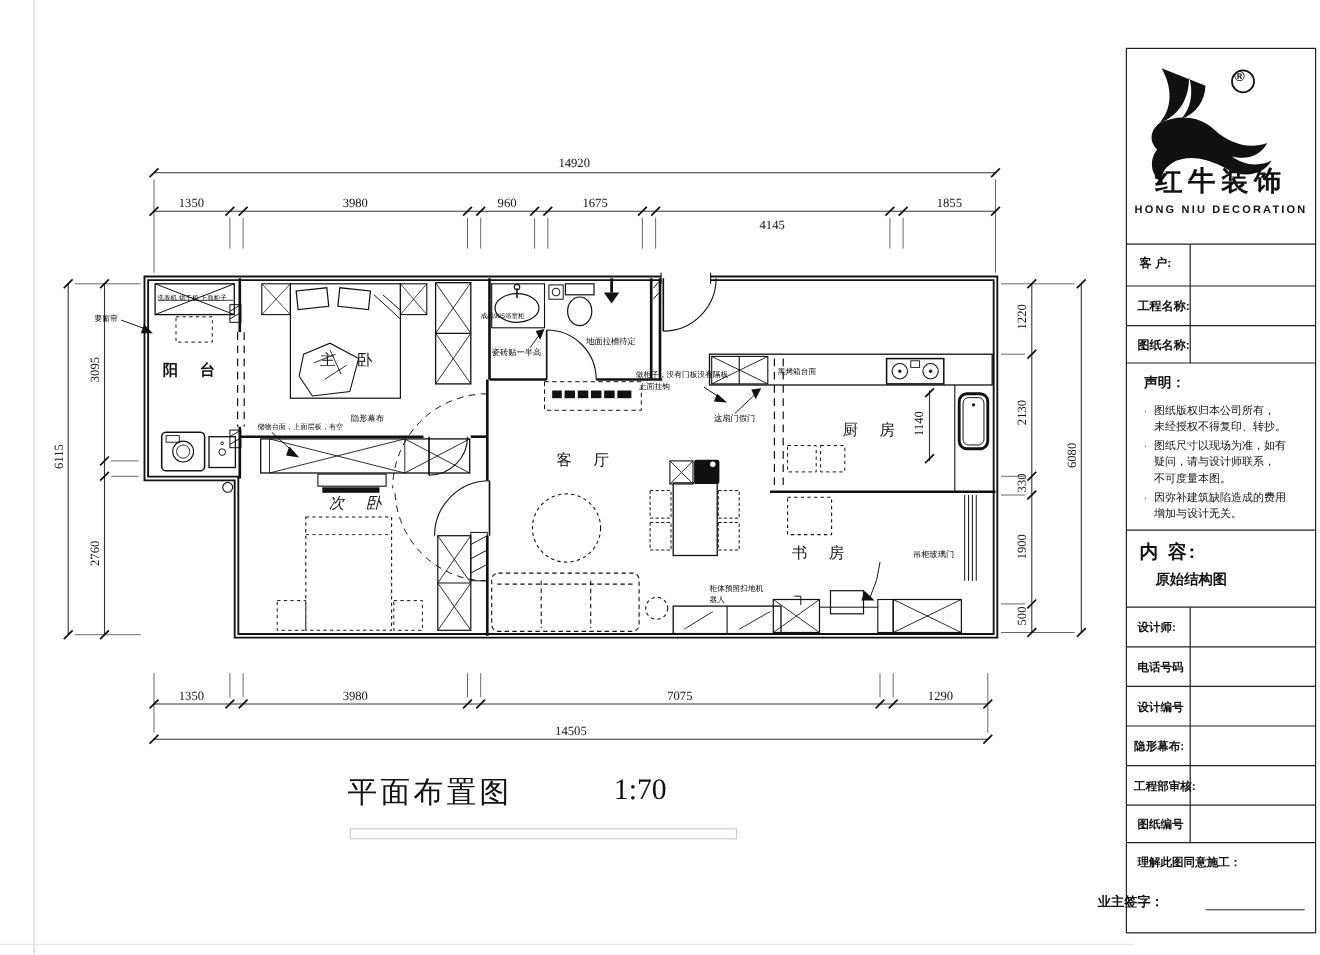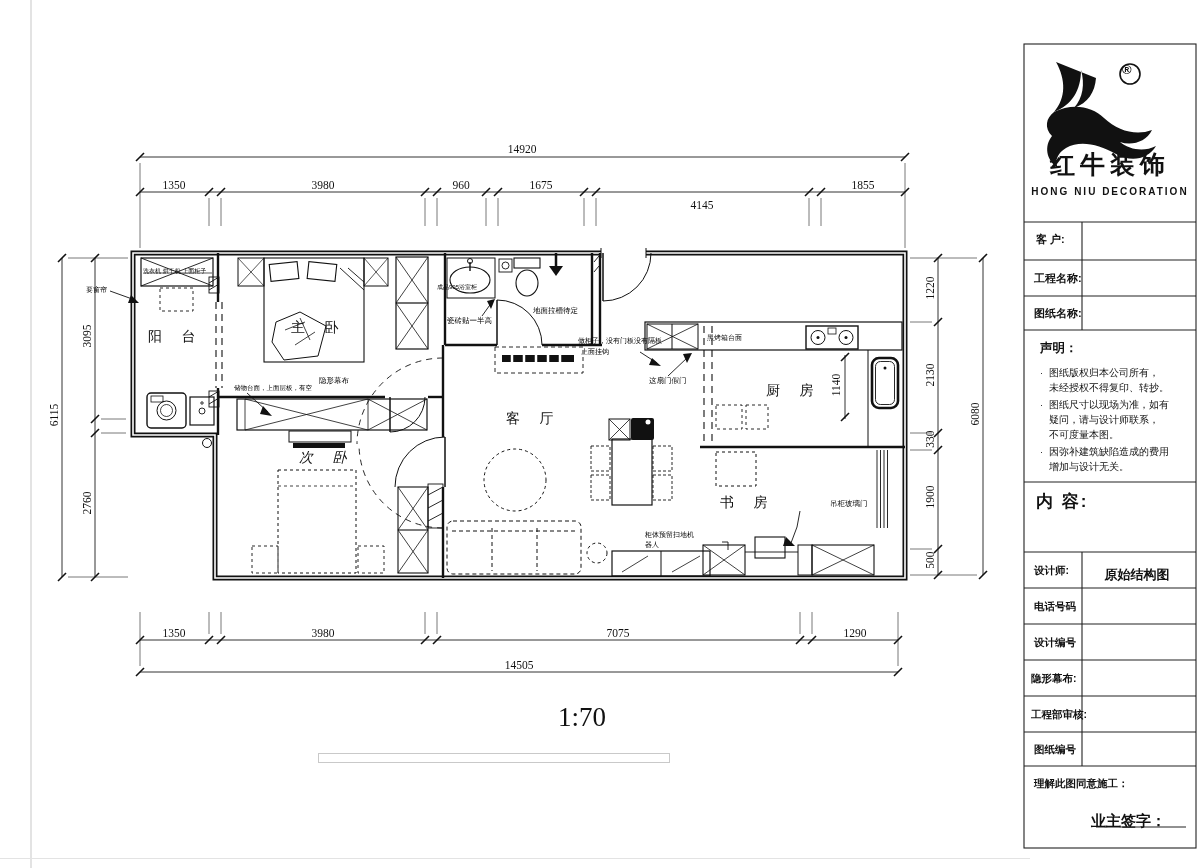--- a/index.html
+++ b/index.html
@@ -417,21 +417,21 @@
   <div class="lbl dim rot" style="left:59px;top:497px;">2760</div>
 
   <div class="lbl dim rot" style="left:902px;top:282px;">1220</div>
   <div class="lbl dim rot" style="left:902px;top:369px;">2130</div>
   <div class="lbl dim rot" style="left:902px;top:433px;">330</div>
   <div class="lbl dim rot" style="left:902px;top:491px;">1900</div>
   <div class="lbl dim rot" style="left:902px;top:554px;">500</div>
   <div class="lbl dim rot" style="left:947px;top:408px;">6080</div>
   <div class="lbl dim rot" style="left:808px;top:379px;">1140</div>
 
-  <div class="lbl room" style="left:148px;top:328px;">阳 台</div>
+  <div class="lbl room" style="left:148px;top:328px;font-weight:bold;">阳 台</div>
   <div class="lbl room" style="left:291px;top:319px;">主 卧</div>
   <div class="lbl room" style="left:299px;top:449px;font-style:italic;">次 卧</div>
   <div class="lbl room" style="left:506px;top:410px;text-align:center;">客 厅</div>
   <div class="lbl room" style="left:766px;top:382px;">厨 房</div>
   <div class="lbl room" style="left:720px;top:494px;">书 房</div>
 
   <div class="lbl ann" style="left:86px;top:285px;font-size:7px;">要窗帘</div>
   <div class="lbl ann" style="left:143px;top:267px;font-size:6px;">洗衣机 烘干机 上面柜子</div>
   <div class="lbl ann" style="left:437px;top:283px;font-size:6px;">成品905浴室柜</div>
   <div class="lbl ann" style="left:447px;top:316px;font-size:7.5px;">瓷砖贴一半高</div>
@@ -439,20 +439,21 @@
   <div class="lbl ann" style="left:578px;top:336px;font-size:7px;">做柜子，没有门板没有隔板</div>
   <div class="lbl ann" style="left:581px;top:347px;font-size:7px;">上面挂钩</div>
   <div class="lbl ann" style="left:649px;top:376px;font-size:7.5px;">这扇门假门</div>
   <div class="lbl ann" style="left:707px;top:333px;font-size:7px;">黑烤箱台面</div>
   <div class="lbl ann" style="left:234px;top:384px;font-size:6.5px;">储物台面，上面层板，有空</div>
   <div class="lbl ann" style="left:283px;top:376px;font-size:7.5px;margin-left:36px;">隐形幕布</div>
   <div class="lbl ann" style="left:645px;top:530px;font-size:7px;">柜体预留扫地机</div>
   <div class="lbl ann" style="left:645px;top:540px;font-size:7px;">器人</div>
   <div class="lbl ann" style="left:786px;top:499px;font-size:7.5px;margin-left:44px;">吊柜玻璃门</div>
 
+  <div class="lbl" style="left:316px;top:702px;font-family:'Liberation Serif','DejaVu Serif',serif;font-size:27px;letter-spacing:3px;">平面布置图</div>
   <div class="lbl" style="left:558px;top:702px;font-family:'Liberation Serif','DejaVu Serif',serif;font-size:27px;">1:70</div>
   <div class="bar" style="left:318px;top:753px;width:350px;height:8px;"></div>
 
   <div class="lbl tb" style="left:1122px;top:62px;font-size:13px;font-weight:bold;">®</div>
   <div class="lbl tb" style="left:1030px;top:148px;width:160px;text-align:center;font-size:25px;font-weight:bold;letter-spacing:5px;">红牛装饰</div>
   <div class="lbl tb" style="left:1030px;top:186px;width:160px;text-align:center;font-size:10px;letter-spacing:2px;font-weight:bold;">HONG NIU DECORATION</div>
 
   <div class="lbl tb" style="left:1036px;top:232px;font-size:11px;font-weight:bold;">客  户:</div>
   <div class="lbl tb" style="left:1034px;top:271px;font-size:11px;font-weight:bold;">工程名称:</div>
   <div class="lbl tb" style="left:1034px;top:306px;font-size:11px;font-weight:bold;">图纸名称:</div>
@@ -463,25 +464,25 @@
   <div class="lbl tb" style="left:1049px;top:381px;font-size:10px;">未经授权不得复印、转抄。</div>
   <div class="lbl tb" style="left:1040px;top:400px;font-size:9px;">·</div>
   <div class="lbl tb" style="left:1049px;top:398px;font-size:10px;">图纸尺寸以现场为准，如有</div>
   <div class="lbl tb" style="left:1049px;top:413px;font-size:10px;">疑问，请与设计师联系，</div>
   <div class="lbl tb" style="left:1049px;top:428px;font-size:10px;">不可度量本图。</div>
   <div class="lbl tb" style="left:1040px;top:447px;font-size:9px;">·</div>
   <div class="lbl tb" style="left:1049px;top:445px;font-size:10px;">因弥补建筑缺陷造成的费用</div>
   <div class="lbl tb" style="left:1049px;top:460px;font-size:10px;">增加与设计无关。</div>
 
   <div class="lbl tb" style="left:1036px;top:490px;font-size:17px;font-weight:bold;letter-spacing:2px;">内  容:</div>
-  <div class="lbl tb" style="left:1082px;top:518px;width:110px;text-align:center;font-size:13px;font-weight:bold;margin-top:48px;">原始结构图</div>
+  <div class="lbl tb" style="left:1028px;top:518px;width:110px;text-align:center;font-size:13px;font-weight:bold;">原始结构图</div>
 
   <div class="lbl tb" style="left:1034px;top:564px;font-size:10.5px;font-weight:bold;">设计师:</div>
   <div class="lbl tb" style="left:1034px;top:600px;font-size:10.5px;font-weight:bold;">电话号码</div>
   <div class="lbl tb" style="left:1034px;top:636px;font-size:10.5px;font-weight:bold;">设计编号</div>
   <div class="lbl tb" style="left:1031px;top:672px;font-size:10.5px;font-weight:bold;">隐形幕布:</div>
   <div class="lbl tb" style="left:1031px;top:708px;font-size:10.5px;font-weight:bold;">工程部审核:</div>
   <div class="lbl tb" style="left:1034px;top:743px;font-size:10.5px;font-weight:bold;">图纸编号</div>
 
   <div class="lbl tb" style="left:1034px;top:777px;font-size:10.5px;font-weight:bold;">理解此图同意施工：</div>
-  <div class="lbl tb" style="left:1091px;top:812px;font-size:15px;font-weight:bold;text-align:right;">业主签字：</div>
+  <div class="lbl tb" style="left:998px;top:812px;font-size:12px;font-weight:bold;text-align:right;">业主签字：</div>
 
 </div>
 
 </body></html>

